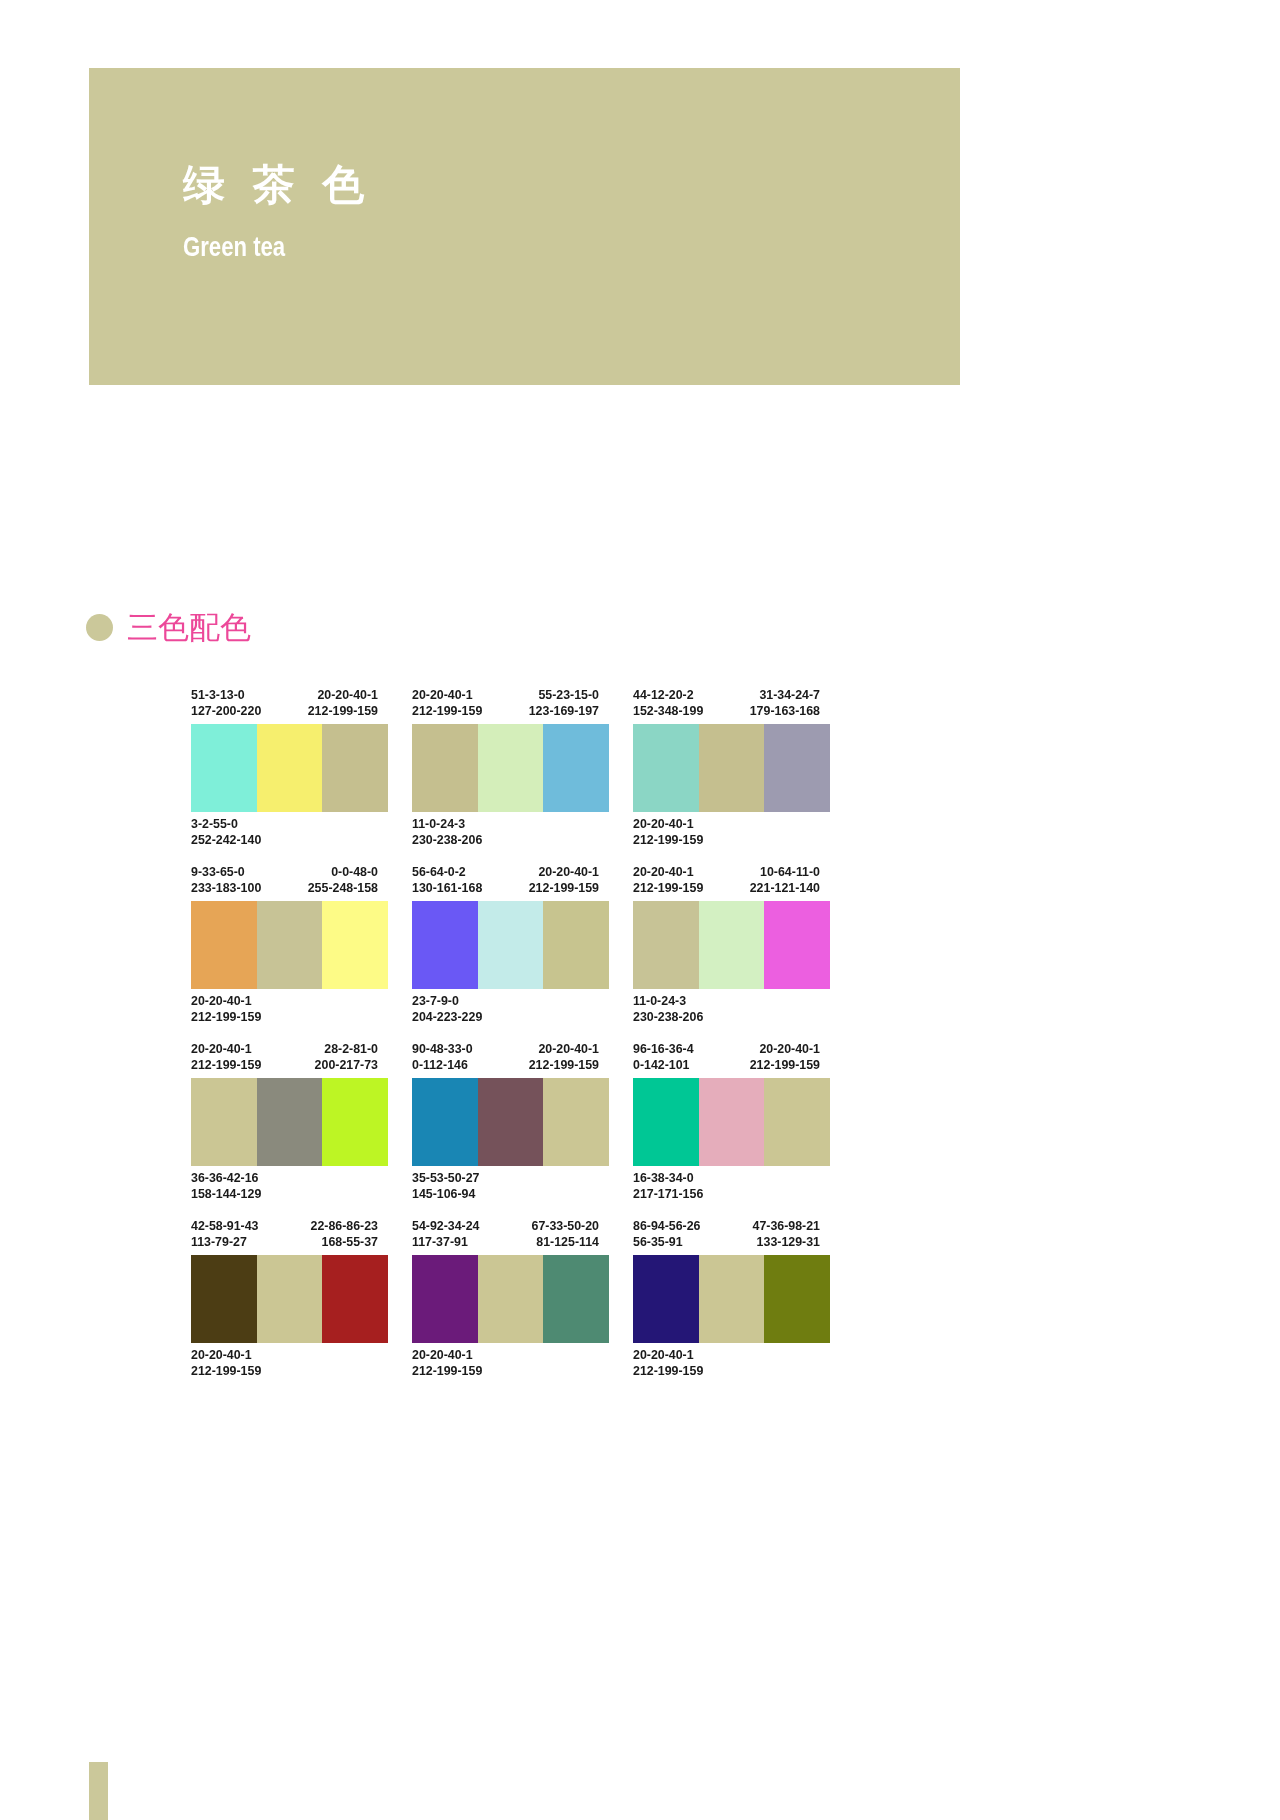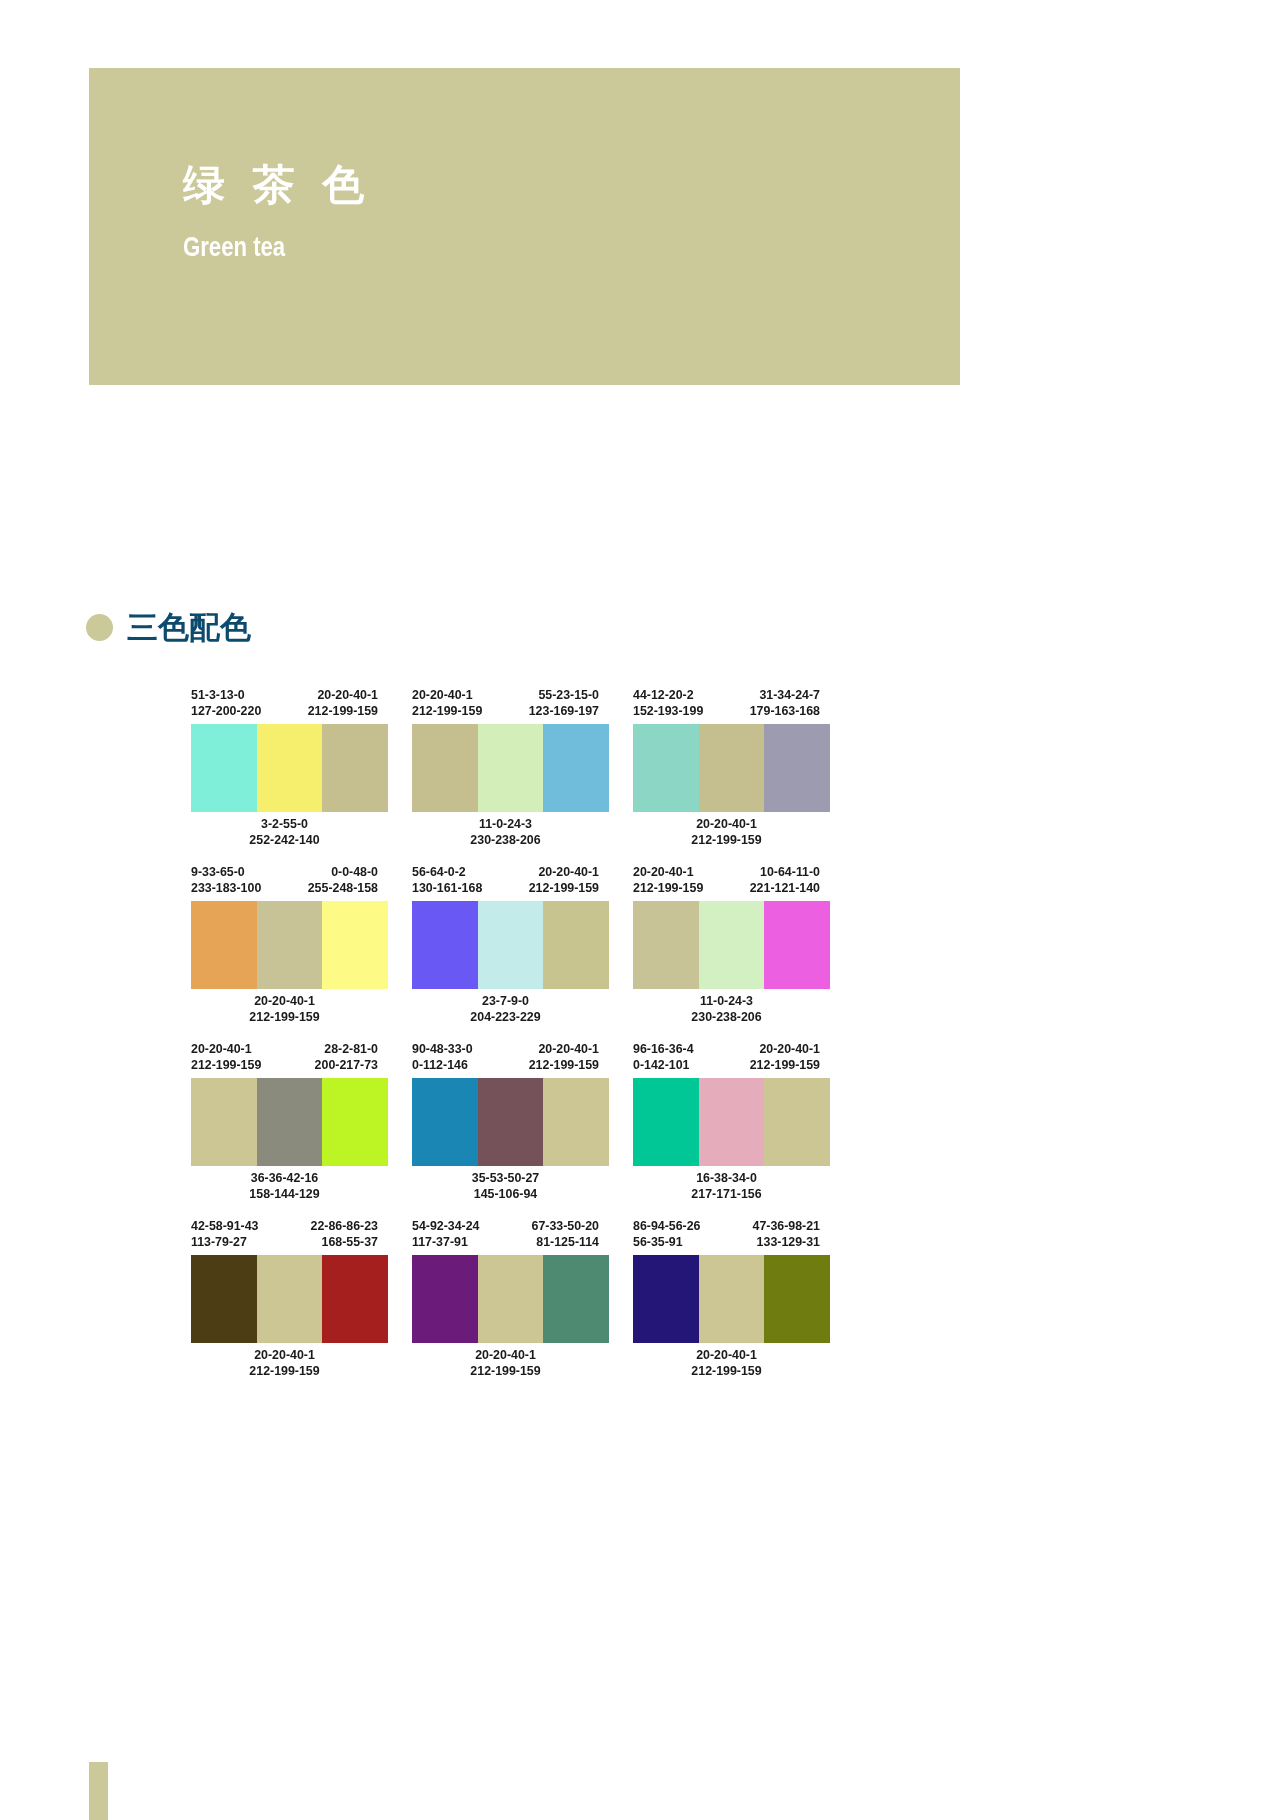--- a/index.html
+++ b/index.html
@@ -70,22 +70,22 @@
   }
   .section-dot {
     width: 27px;
     height: 27px;
     border-radius: 50%;
     background: #cbc89a;
     flex: 0 0 auto;
   }
   .section-title {
     font-size: 31px;
-    font-weight: bold;
-    color: #0c4a6e;
+    font-weight: normal;
+    color: #ec4899;
     line-height: 1;
     letter-spacing: 0px;
     white-space: nowrap;
   }
 
   
   .grid {
     position: absolute;
     left: 191px;
     top: 688px;
@@ -106,21 +106,20 @@
     justify-content: space-between;
     font-size: 12.4px;
     font-weight: bold;
     color: #1a1a1a;
     line-height: 15.5px;
     margin-bottom: 5px;
   }
   .lbl-top .cell { white-space: nowrap; }
   .lbl-top .cell.right { text-align: right; }
   .lbl-bot {
-    text-align: center;
     font-size: 12.4px;
     font-weight: bold;
     color: #1a1a1a;
     line-height: 15.5px;
     margin-top: 5px;
   }
   .lbl-bot div { white-space: nowrap; }
   .swatches {
     display: flex;
     width: 197px;
@@ -199,21 +198,21 @@
         </div>
         <div class="lbl-bot">
           <div>11-0-24-3</div>
           <div>230-238-206</div>
         </div>
       </div>
       <div class="group">
         <div class="lbl-top">
           <div class="cell">
             <div>44-12-20-2</div>
-            <div>152-193-199</div>
+            <div>152-348-199</div>
           </div>
           <div class="cell right">
             <div>31-34-24-7</div>
             <div>179-163-168</div>
           </div>
         </div>
         <div class="swatches">
           <div class="swatch" style="background: rgb(139, 214, 197);"></div>
           <div class="swatch" style="background: rgb(197, 191, 143);"></div>
           <div class="swatch" style="background: rgb(157, 155, 176);"></div>

